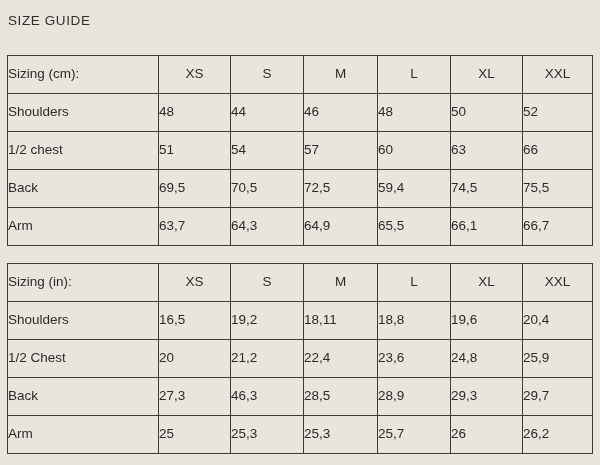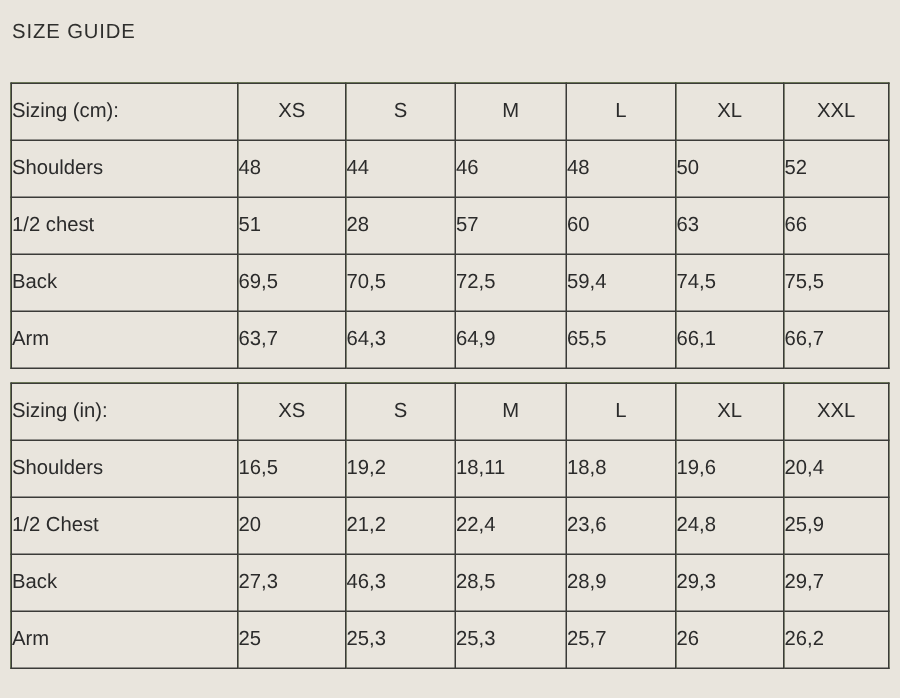--- a/index.html
+++ b/index.html
@@ -31,21 +31,21 @@
   }
   .size-table {
     position: absolute;
     left: 7px;
     width: 585px;
     border-collapse: collapse;
     table-layout: fixed;
     background: #4d7c0f;
   }
   .size-table.cm-table { top: 55px; }
-  .size-table.in-table { top: 255px; }
+  .size-table.in-table { top: 263px; }
 
   .size-table td, .size-table th {
     border: 1.5px solid #3b3b38;
     height: 37px;
     padding: 0;
     font-size: 13.5px;
     font-weight: normal;
     color: #2b2b2b;
     background: #e9e5dd;
     line-height: 1.1;
@@ -99,21 +99,21 @@
         <td class="cell">48</td>
         <td class="cell">44</td>
         <td class="cell">46</td>
         <td class="cell">48</td>
         <td class="cell">50</td>
         <td class="cell">52</td>
       </tr>
       <tr>
         <td class="rowhead">1/2 chest</td>
         <td class="cell">51</td>
-        <td class="cell">28</td>
+        <td class="cell">54</td>
         <td class="cell">57</td>
         <td class="cell">60</td>
         <td class="cell">63</td>
         <td class="cell">66</td>
       </tr>
       <tr>
         <td class="rowhead">Back</td>
         <td class="cell">69,5</td>
         <td class="cell">70,5</td>
         <td class="cell">72,5</td>

